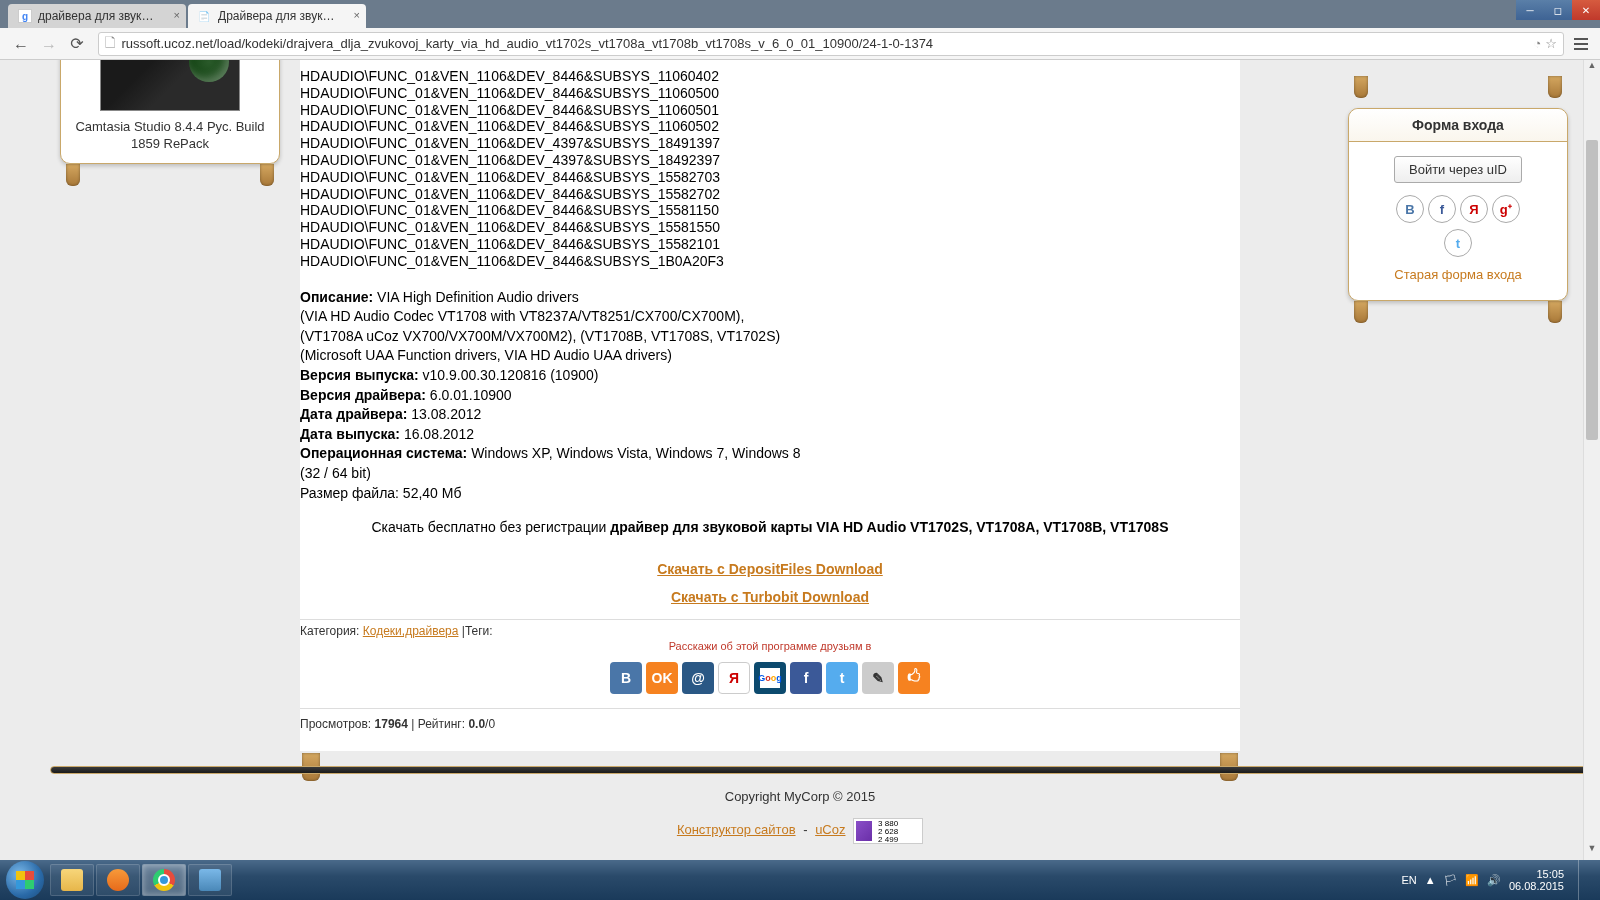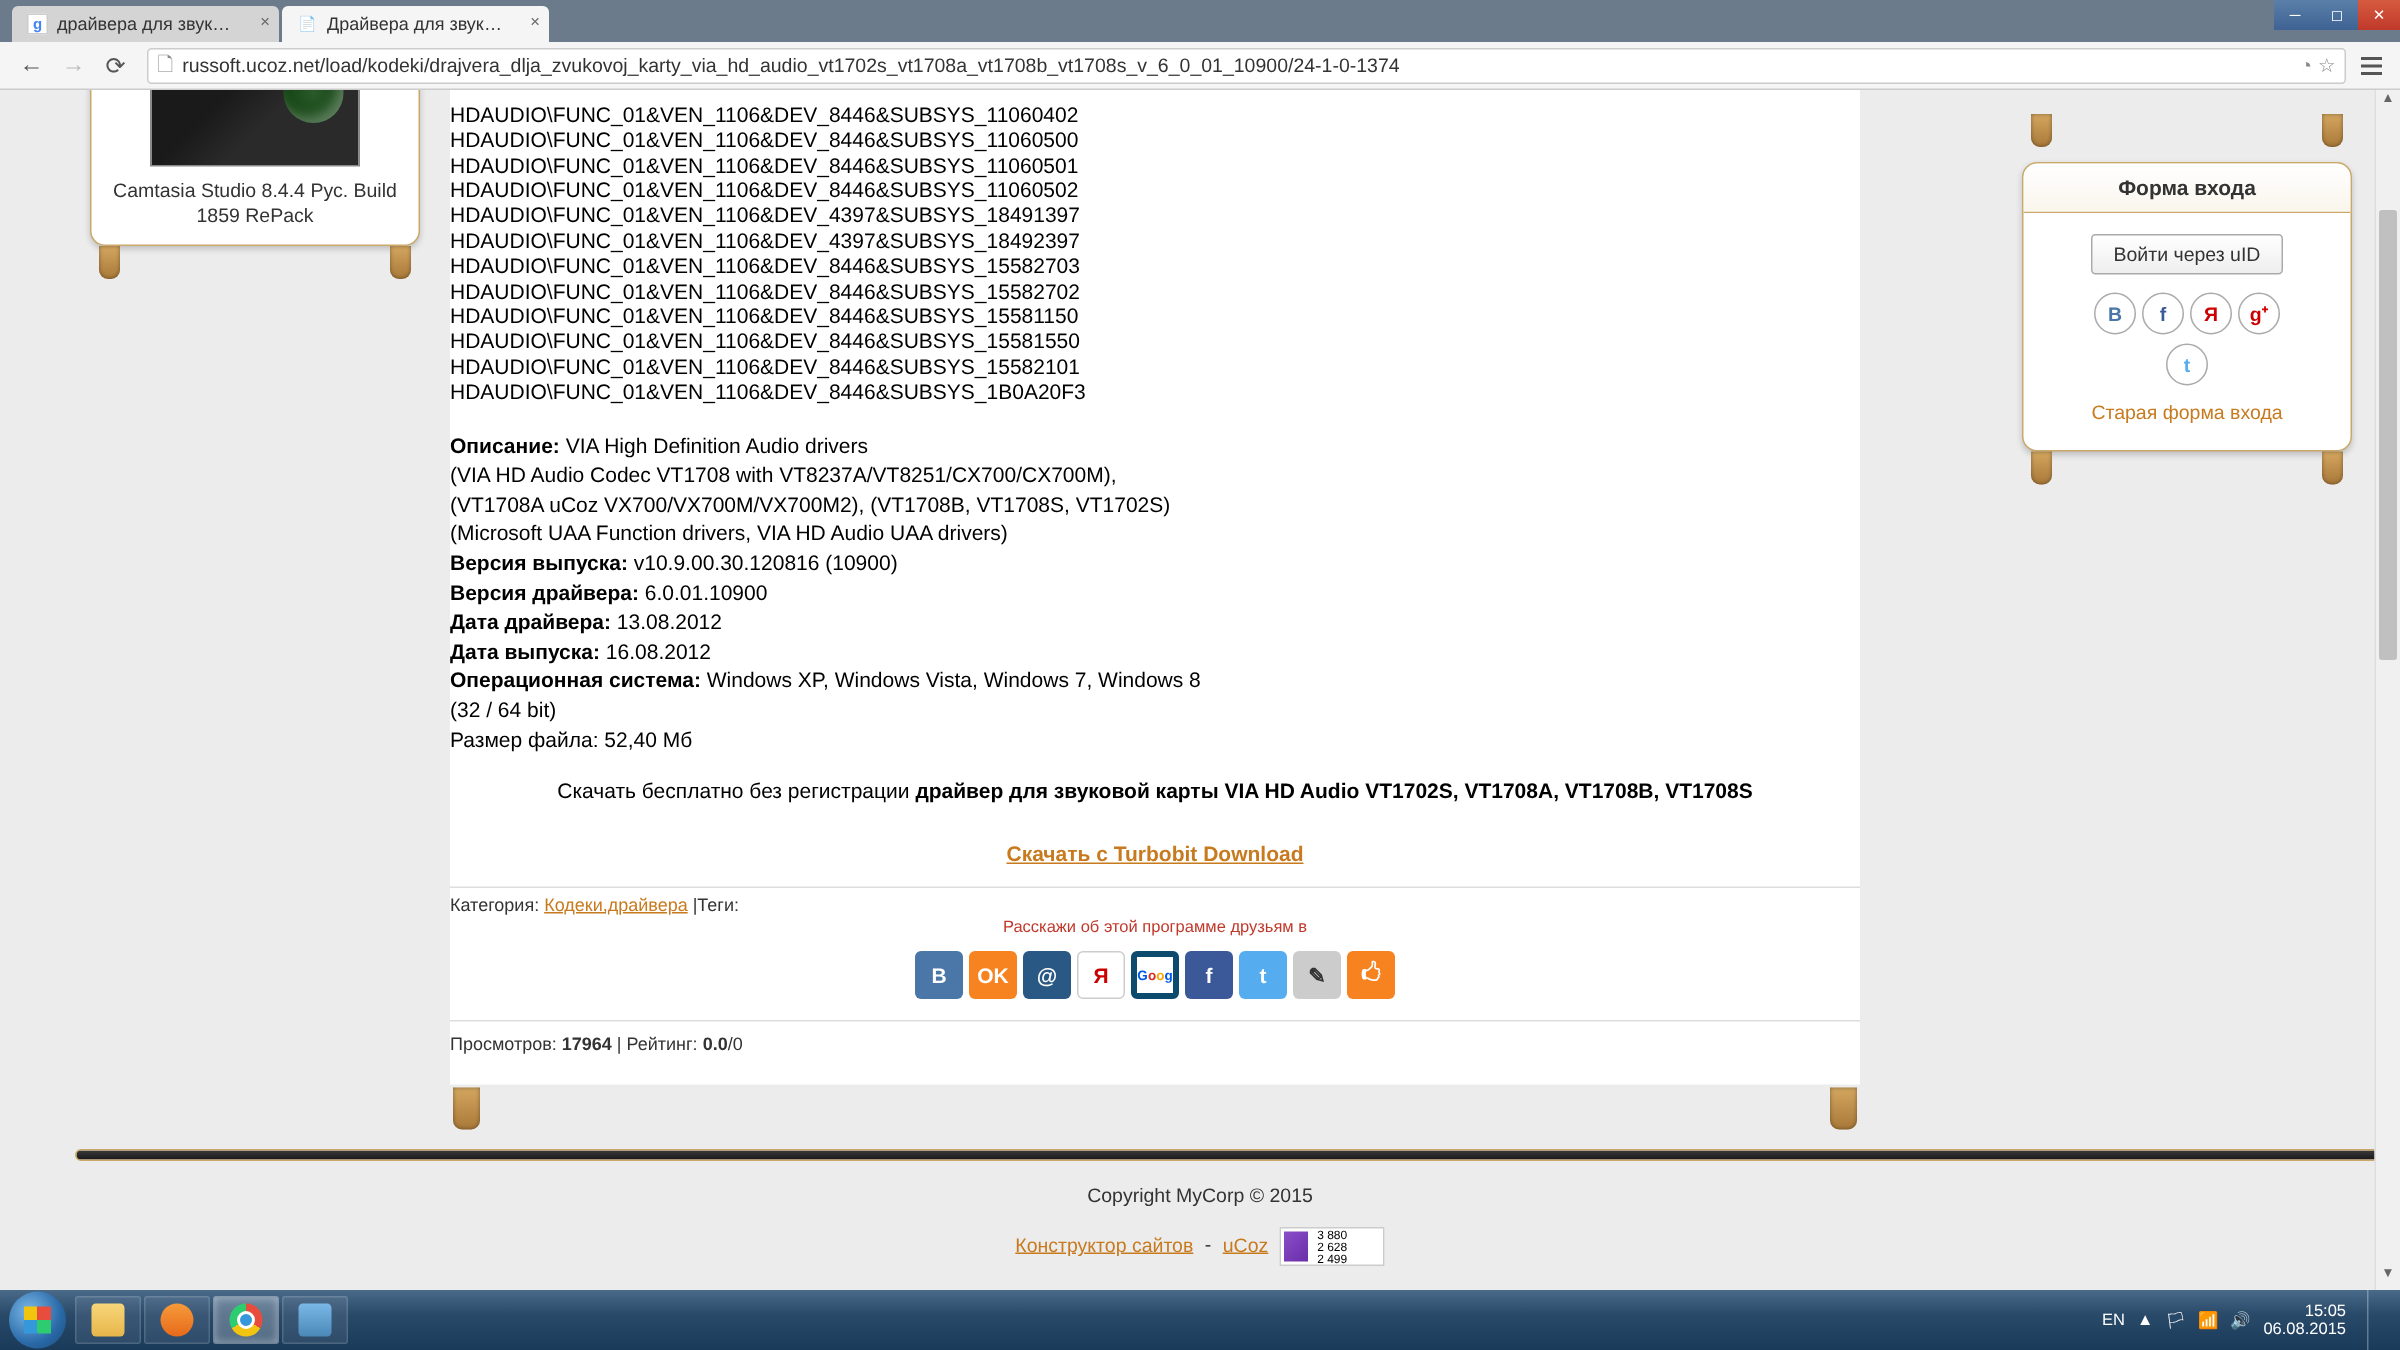--- a/index.html
+++ b/index.html
@@ -49,21 +49,21 @@
 .download-cta { text-align: center; margin-top: 16px; font-size: 14px; }
 .download-cta .prefix { color: #000; }
 .download-cta .bold { font-weight: bold; color: #000; }
 .dl-link { display: block; text-align: center; margin-top: 26px; color: #c77a1e; font-weight: bold; text-decoration: underline; font-size: 14px; }
 .dl-link + .dl-link { margin-top: 12px; }
 .meta-row { margin-top: 14px; font-size: 12px; color: #333; border-top: 1px solid #ddd; padding-top: 4px; }
 .meta-row a { color: #c77a1e; text-decoration: underline; }
 .share-text { text-align: center; color: #c0392b; font-size: 11px; margin-top: 2px; }
 .share-icons { display: flex; justify-content: center; gap: 4px; margin-top: 10px; }
 .sicon { width: 32px; height: 32px; border-radius: 4px; display: flex; align-items: center; justify-content: center; color: #fff; font-weight: bold; font-size: 14px; }
-.vk { background:#4a76a8; } .ok { background:#f68220; } .mr { background:#2a5885; } .ya { background:#fff;border:1px solid #ccc;color:#cc0000; } .gb { background:#fff;border:4px solid #0c4a6e;} .fb { background:#3b5998; } .tw { background:#55acee; } .lj { background:#ccc;color:#333; } .rss { background:#f68220; }
+.vk { background:#4a76a8; } .ok { background:#f68220; } .mr { background:#2a5885; } .ya { background:#fff;border:1px solid #ccc;color:#cc0000; } .gb { background:#fff;border:6px solid #0c4a6e;} .fb { background:#3b5998; } .tw { background:#55acee; } .lj { background:#ccc;color:#333; } .rss { background:#f68220; }
 .stats-row { margin-top: 14px; font-size: 12px; color: #333; border-top: 1px solid #ddd; padding-top: 8px; }
 
 .main-legs { display:flex; justify-content:space-between; padding: 0 2px; margin-top: 2px;}
 .main-legs .leg { width: 18px; height: 28px; }
 
 
 .login-card { position: absolute; right: 32px; top: 16px; width: 220px; }
 .login-ad-legs { display:flex; justify-content:space-between; padding: 0 6px; }
 .login-box { background: #fff; border: 1px solid #c9a86a; border-radius: 10px; padding: 0 0 14px 0; box-shadow: 0 2px 4px rgba(0,0,0,0.2); margin-top: 10px; }
 .login-title-wrap { border-bottom: 1px solid #c9a86a; padding: 8px; text-align:center; border-radius: 10px 10px 0 0; background: linear-gradient(#fff,#faf6ed);}
@@ -194,20 +194,21 @@
         <div><b>Дата выпуска:</b><span> 16.08.2012</span></div>
         <div><b>Операционная система:</b><span> Windows XP, Windows Vista, Windows 7, Windows 8</span></div>
         <div>(32 / 64 bit)</div>
         <div>Размер файла: 52,40 Мб</div>
       </div>
 
       <div class="download-cta">
         <span class="prefix">Скачать бесплатно без регистрации </span><span class="bold">драйвер для звуковой карты VIA HD Audio VT1702S, VT1708A, VT1708B, VT1708S</span>
       </div>
 
+      <a class="dl-link">Скачать с DepositFiles Download</a>
       <a class="dl-link">Скачать с Turbobit Download</a>
 
       <div class="meta-row">
         <span>Категория: </span><a>Кодеки,драйвера</a><span> |Теги:</span>
       </div>
 
       <div class="share-text">Расскажи об этой программе друзьям в</div>
       <div class="share-icons">
         <div class="sicon vk">B</div>
         <div class="sicon ok">OK</div>

